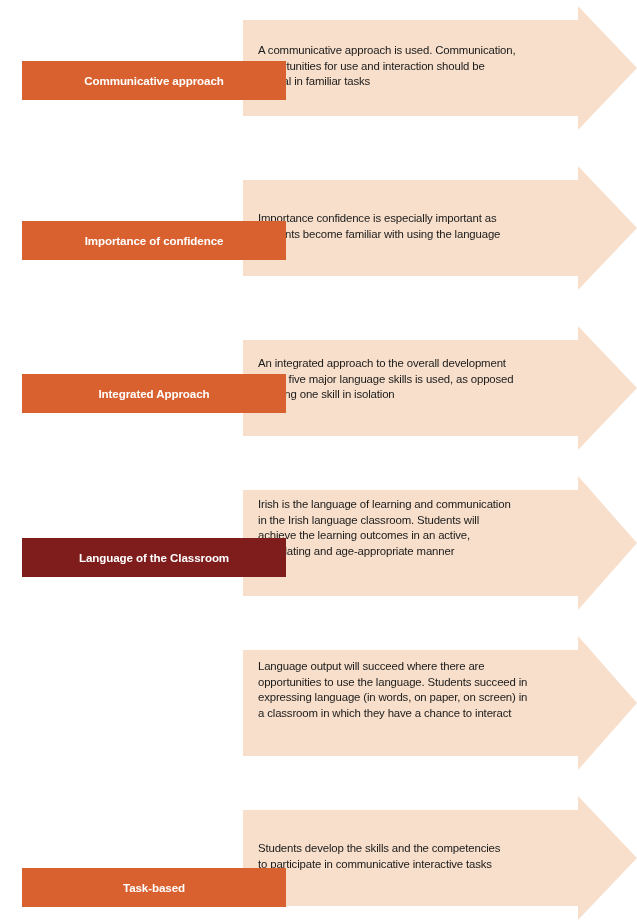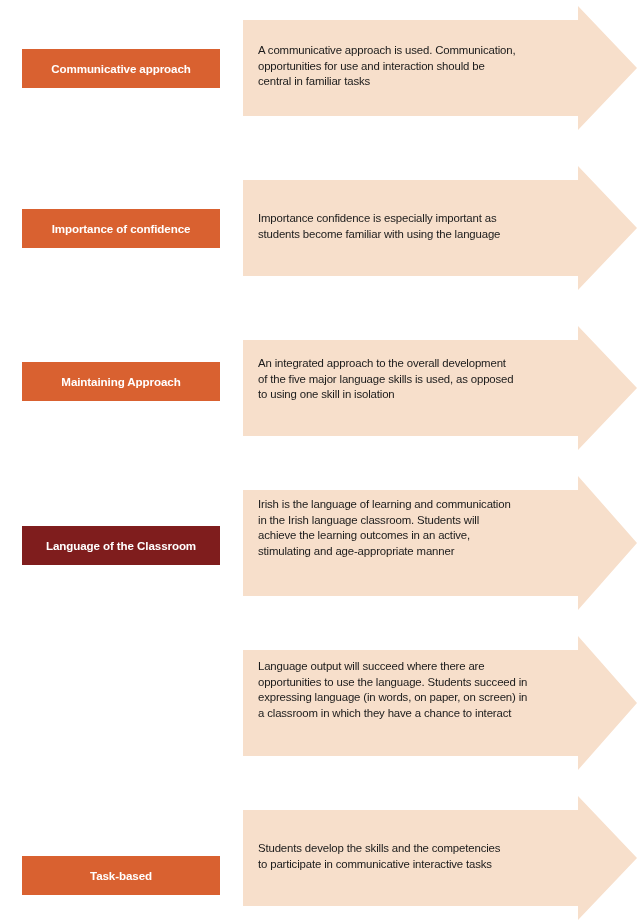--- a/index.html
+++ b/index.html
@@ -50,27 +50,28 @@
     line-height: 15.6px;
     font-family: "Liberation Sans", sans-serif;
     letter-spacing: -0.15px;
     white-space: pre-line;
   }
 
   
   .label-box {
     position: absolute;
     left: 22px;
-    width: 198px;
+    width: 264px;
     height: 39px;
     background: #d96130;
     display: flex;
     align-items: center;
     justify-content: center;
     text-align: center;
+    margin-top: 12px;
   }
   .label-text {
     color: #ffffff;
     font-size: 11.6px;
     font-weight: bold;
     letter-spacing: -0.1px;
     font-family: "Liberation Sans", sans-serif;
     padding: 0 6px;
   }
 </style>
@@ -106,21 +107,21 @@
     <div class="row" style="top: 326px; height: 124px;">
       <div class="arrow-wrap">
         <svg class="arrow-svg" viewBox="0 0 394 124" preserveAspectRatio="none">
           <polygon points="0,14 335,14 335,0 394,62 335,124 335,110 0,110" fill="#f7dfcb"></polygon>
         </svg>
       </div>
       <div class="desc" style="top: 30px; color: rgb(26, 26, 26);">An integrated approach to the overall development
 of the five major language skills is used, as opposed
 to using one skill in isolation</div>
       <div class="label-box" style="top: 36px; background: rgb(217, 97, 48);">
-        <span class="label-text" style="color: rgb(255, 255, 255);">Maintaining Approach</span>
+        <span class="label-text" style="color: rgb(255, 255, 255);">Integrated Approach</span>
       </div>
     </div>
     <div class="row" style="top: 476px; height: 134px;">
       <div class="arrow-wrap">
         <svg class="arrow-svg" viewBox="0 0 394 134" preserveAspectRatio="none">
           <polygon points="0,14 335,14 335,0 394,67 335,134 335,120 0,120" fill="#f7dfcb"></polygon>
         </svg>
       </div>
       <div class="desc" style="top: 21px; color: rgb(26, 26, 26);">Irish is the language of learning and communication
 in the Irish language classroom. Students will

